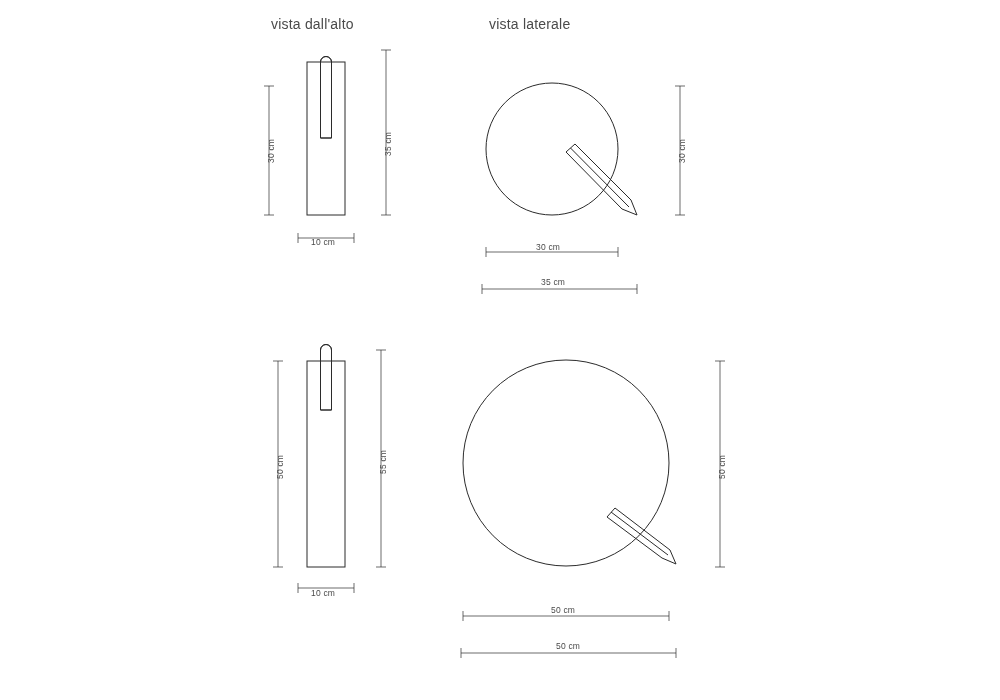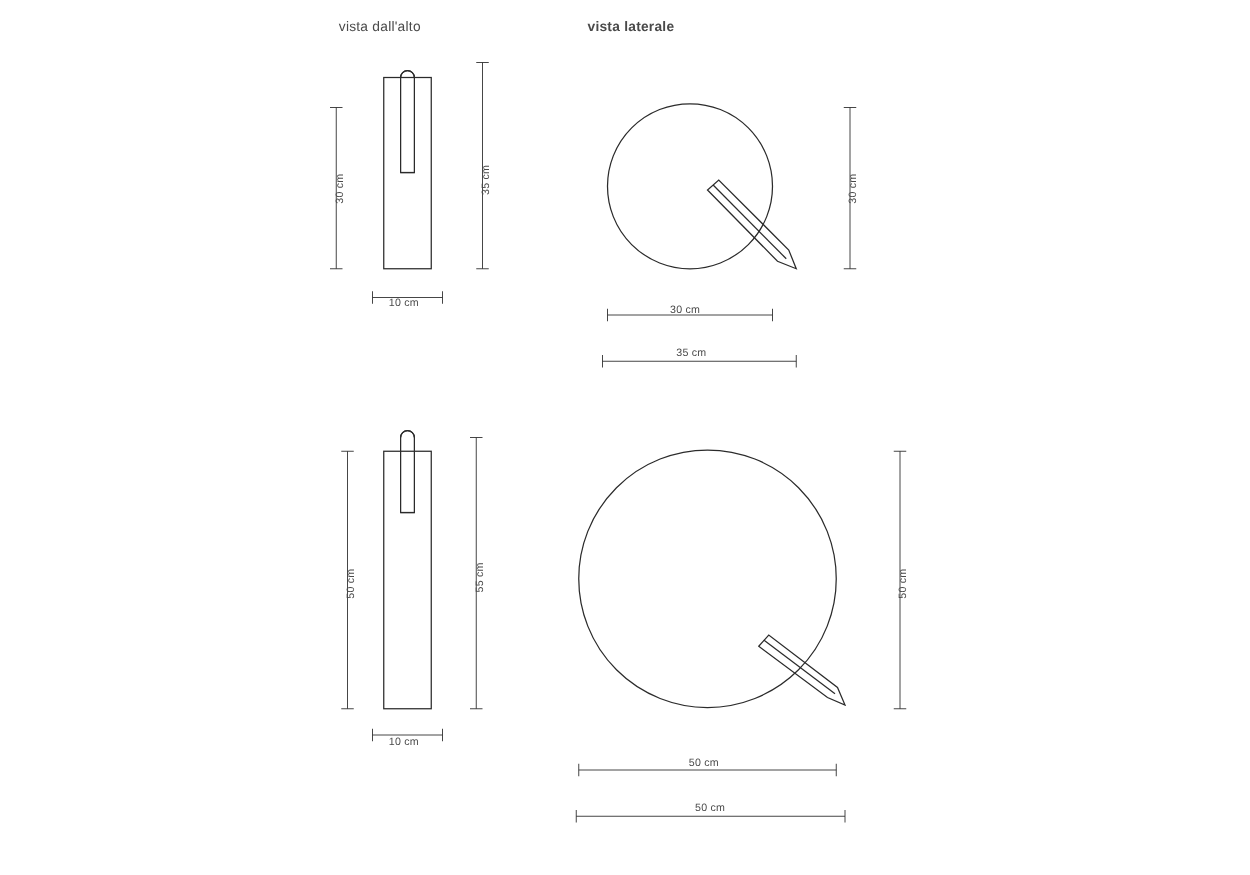--- a/index.html
+++ b/index.html
@@ -16,21 +16,21 @@
     overflow: hidden;
   }
   #sheet {
     position: absolute;
     left: 0; top: 0;
     width: 1000px;
     height: 700px;
   }
   .view-label {
     position: absolute;
-    font-size: 11px;
+    font-size: 14px;
     letter-spacing: 0.2px;
     color: #4a4a4a;
     white-space: nowrap;
   }
   .dim-label {
     position: absolute;
     font-size: 8.5px;
     color: #4a4a4a;
     white-space: nowrap;
     letter-spacing: 0.2px;
@@ -144,21 +144,21 @@
       <line class="dimline" x1="463" y1="611" x2="463" y2="621"></line>
       <line class="dimline" x1="669" y1="611" x2="669" y2="621"></line>
 
       <line class="dimline" x1="461" y1="653" x2="676" y2="653"></line>
       <line class="dimline" x1="461" y1="648" x2="461" y2="658"></line>
       <line class="dimline" x1="676" y1="648" x2="676" y2="658"></line>
     </g>
   </svg>
 
   <div class="view-label" style="left:271px; top:16px;">vista dall'alto</div>
-  <div class="view-label" style="left:470px; top:16px;font-weight:bold;">vista laterale</div>
+  <div class="view-label" style="left:489px; top:16px;">vista laterale</div>
 
   <div class="dim-label vert" style="left:266px; top:163px;">30 cm</div>
   <div class="dim-label vert" style="left:383px; top:156px;">35 cm</div>
   <div class="dim-label" style="left:311px; top:237px;">10 cm</div>
 
   <div class="dim-label vert" style="left:677px; top:163px;">30 cm</div>
   <div class="dim-label" style="left:536px; top:242px;">30 cm</div>
   <div class="dim-label" style="left:541px; top:277px;">35 cm</div>
 
   <div class="dim-label vert" style="left:275px; top:479px;">50 cm</div>

